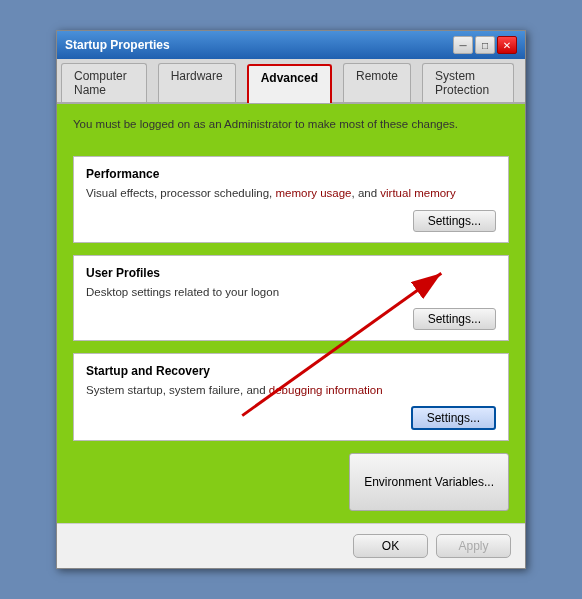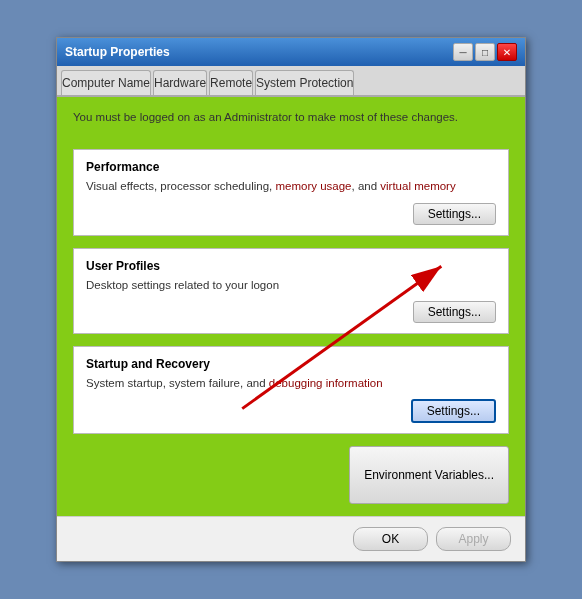--- a/index.html
+++ b/index.html
@@ -56,25 +56,25 @@
       border-color: #900;
     }
     .tabs {
       display: flex;
       background: #d8d8d8;
       border-bottom: 2px solid #aaa;
       padding-top: 4px;
       padding-left: 4px;
     }
     .tab {
-      padding: 5px 0;
+      padding: 5px 12px;
       cursor: pointer;
       border: 1px solid #aaa;
       background: #e0e0e0;
-      margin-right: 2px;
+      margin-right: 11px;
       border-bottom: none;
       font-size: 12px;
       border-radius: 3px 3px 0 0;
       color: #333;
     }
     .tab.active {
       background: #f0f0f0;
       border: 2px solid #cc0000;
       border-bottom: none;
       font-weight: bold;
@@ -151,21 +151,21 @@
       gap: 8px;
       background: #f0f0f0;
       border-top: 1px solid #ccc;
     }
     .footer-btn {
       padding: 4px 20px;
       font-size: 12px;
       background: linear-gradient(to bottom, #f6f6f6, #d8d8d8);
       border: 1px solid #aaa;
       cursor: pointer;
-      border-radius: 10px;
+      border-radius: 5px;
       color: #000;
       min-width: 75px;
     }
     .footer-btn:disabled {
       color: #aaa;
       cursor: default;
     }
     .sections-wrapper {
       position: relative;
       margin-top: 24px;
@@ -190,20 +190,21 @@
     <div class="titlebar-controls">
       <div class="title-btn">─</div>
       <div class="title-btn">□</div>
       <div class="title-btn close">✕</div>
     </div>
   </div>
 
   <div class="tabs">
     <div class="tab">Computer Name</div>
     <div class="tab">Hardware</div>
+    <div class="tab active">Advanced</div>
     <div class="tab">Remote</div>
     <div class="tab">System Protection</div>
   </div>
 
   <div class="content">
     <div class="notice">You must be logged on as an Administrator to make most of these changes.</div>
 
     <div class="sections-wrapper">
 
       <div class="section">

